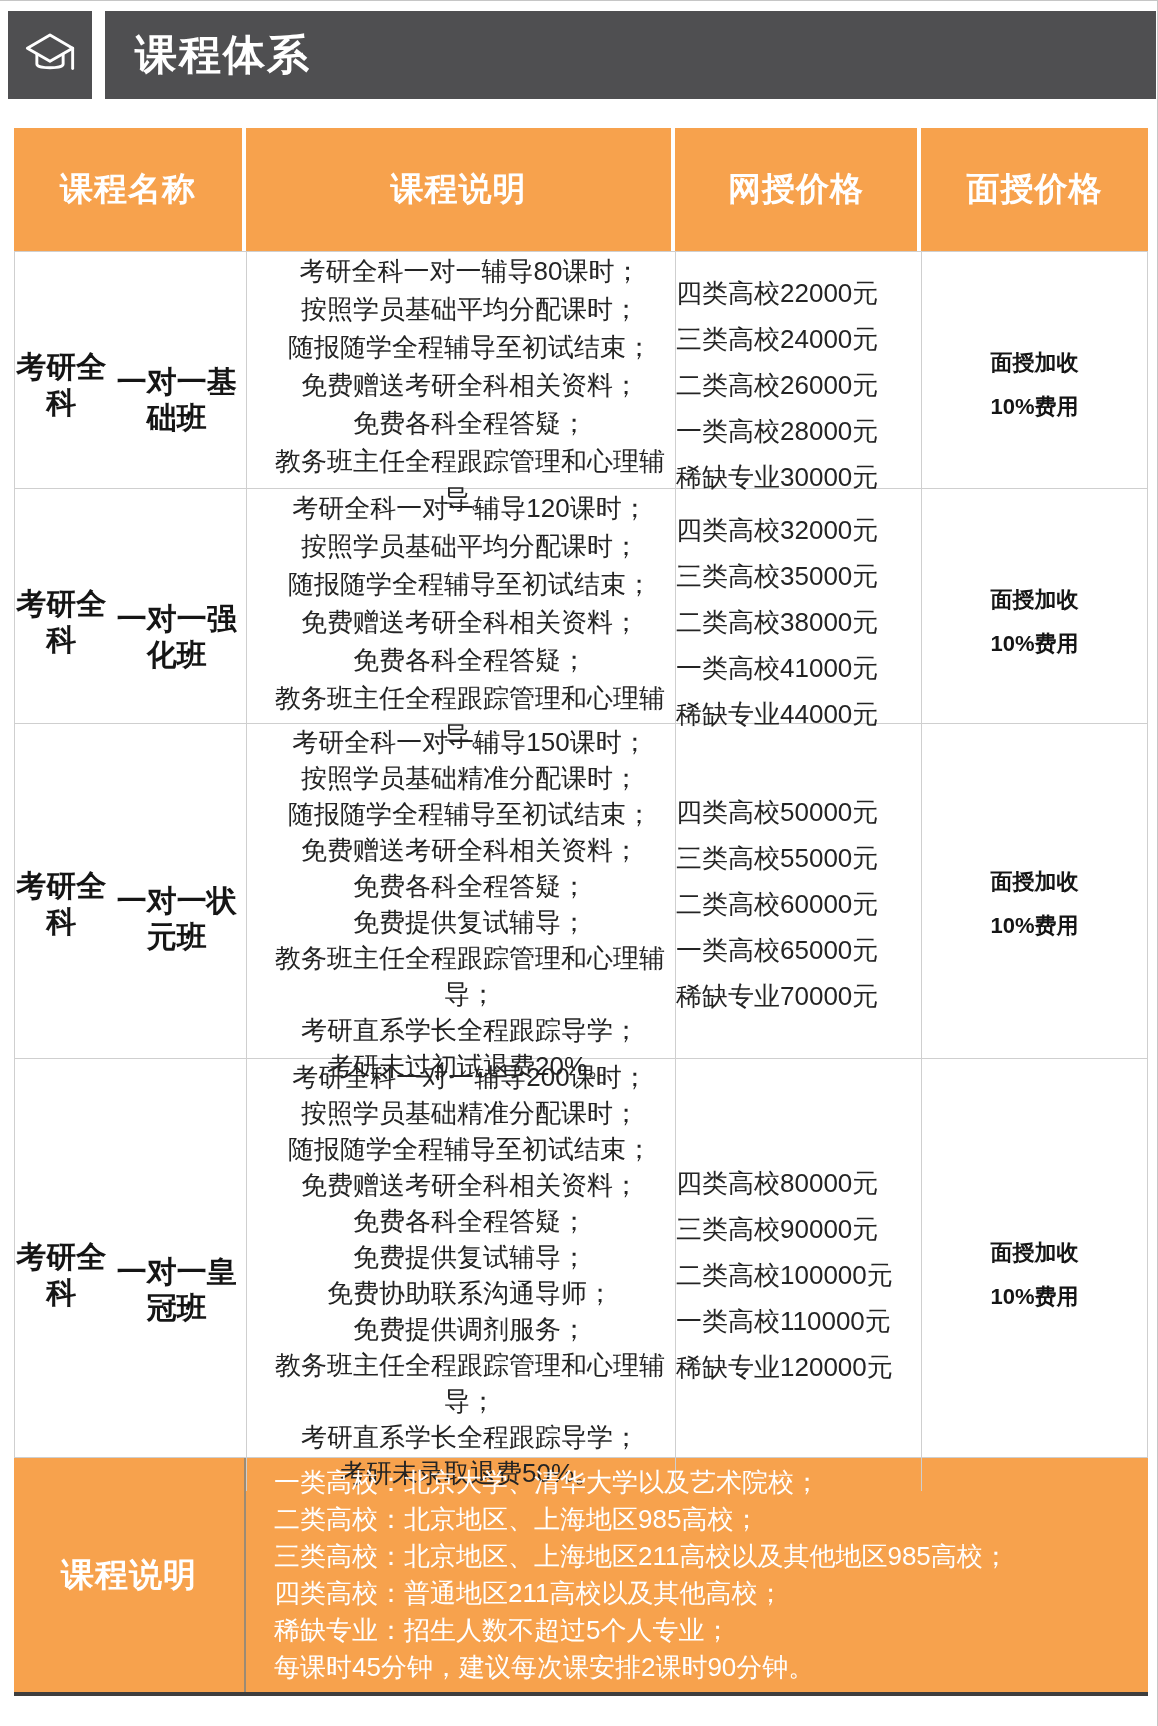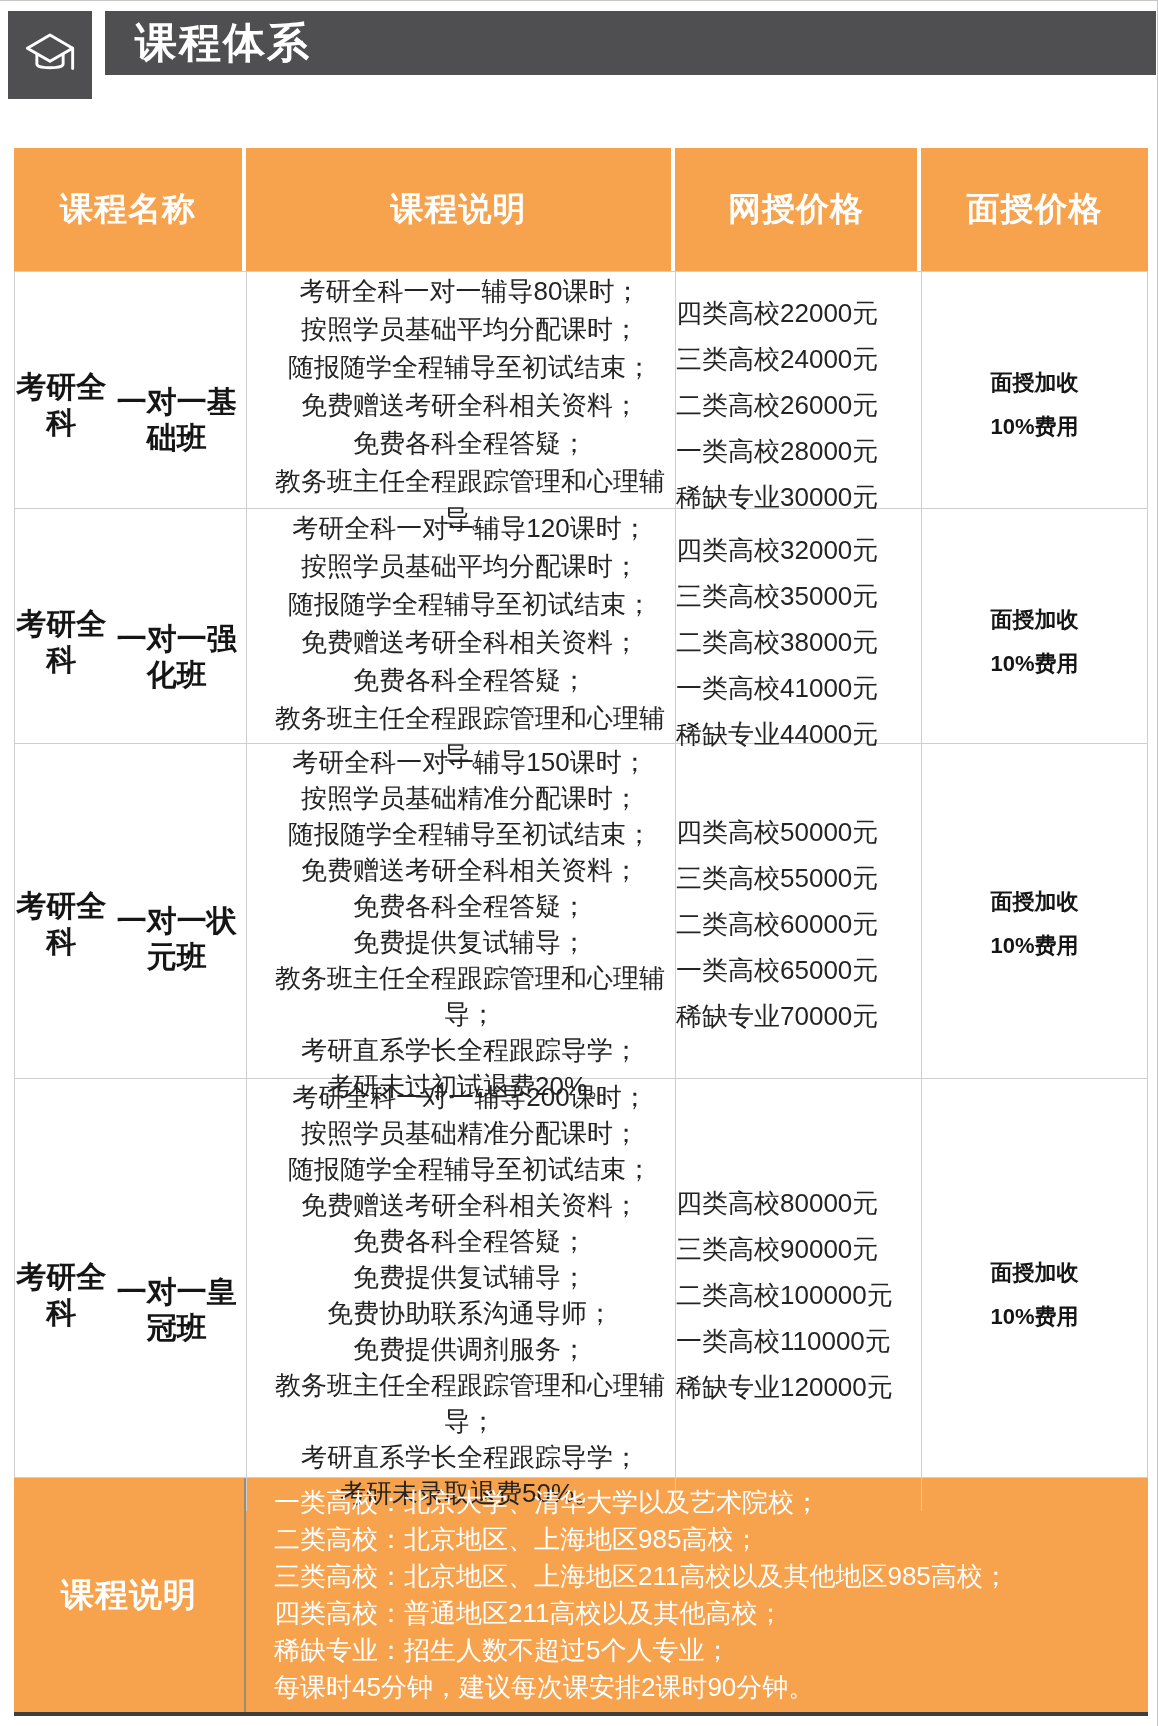--- a/index.html
+++ b/index.html
@@ -22,38 +22,37 @@
   .brand-box {
     position: absolute;
     left: 8px; top: 10px;
     width: 84px; height: 88px;
     background: var(--dark, #4F4F51);
     display: flex; align-items: center; justify-content: center;
   }
   .title-bar {
     position: absolute;
     left: 105px; top: 10px;
-    width: 1051px; height: 64px;
+    width: 1051px; height: 88px;
     background: var(--dark, #4F4F51);
     display: flex; align-items: center;
     padding-left: 30px;
   }
   .title-bar .title-text {
     color: #ffffff;
     font-size: 42px;
     font-weight: 700;
     letter-spacing: 2px;
   }
 
   
   .course-table {
     position: absolute;
     left: 14px; top: 127px;
     width: 1134px;
-    margin-top: 20px;
   }
   .grid-row {
     display: grid;
     grid-template-columns: 232px 429px 246px 1fr;
   }
 
   
   .thead { height: 123px; }
   .thead .hcell {
     background: var(--orange, #F7A24D);

